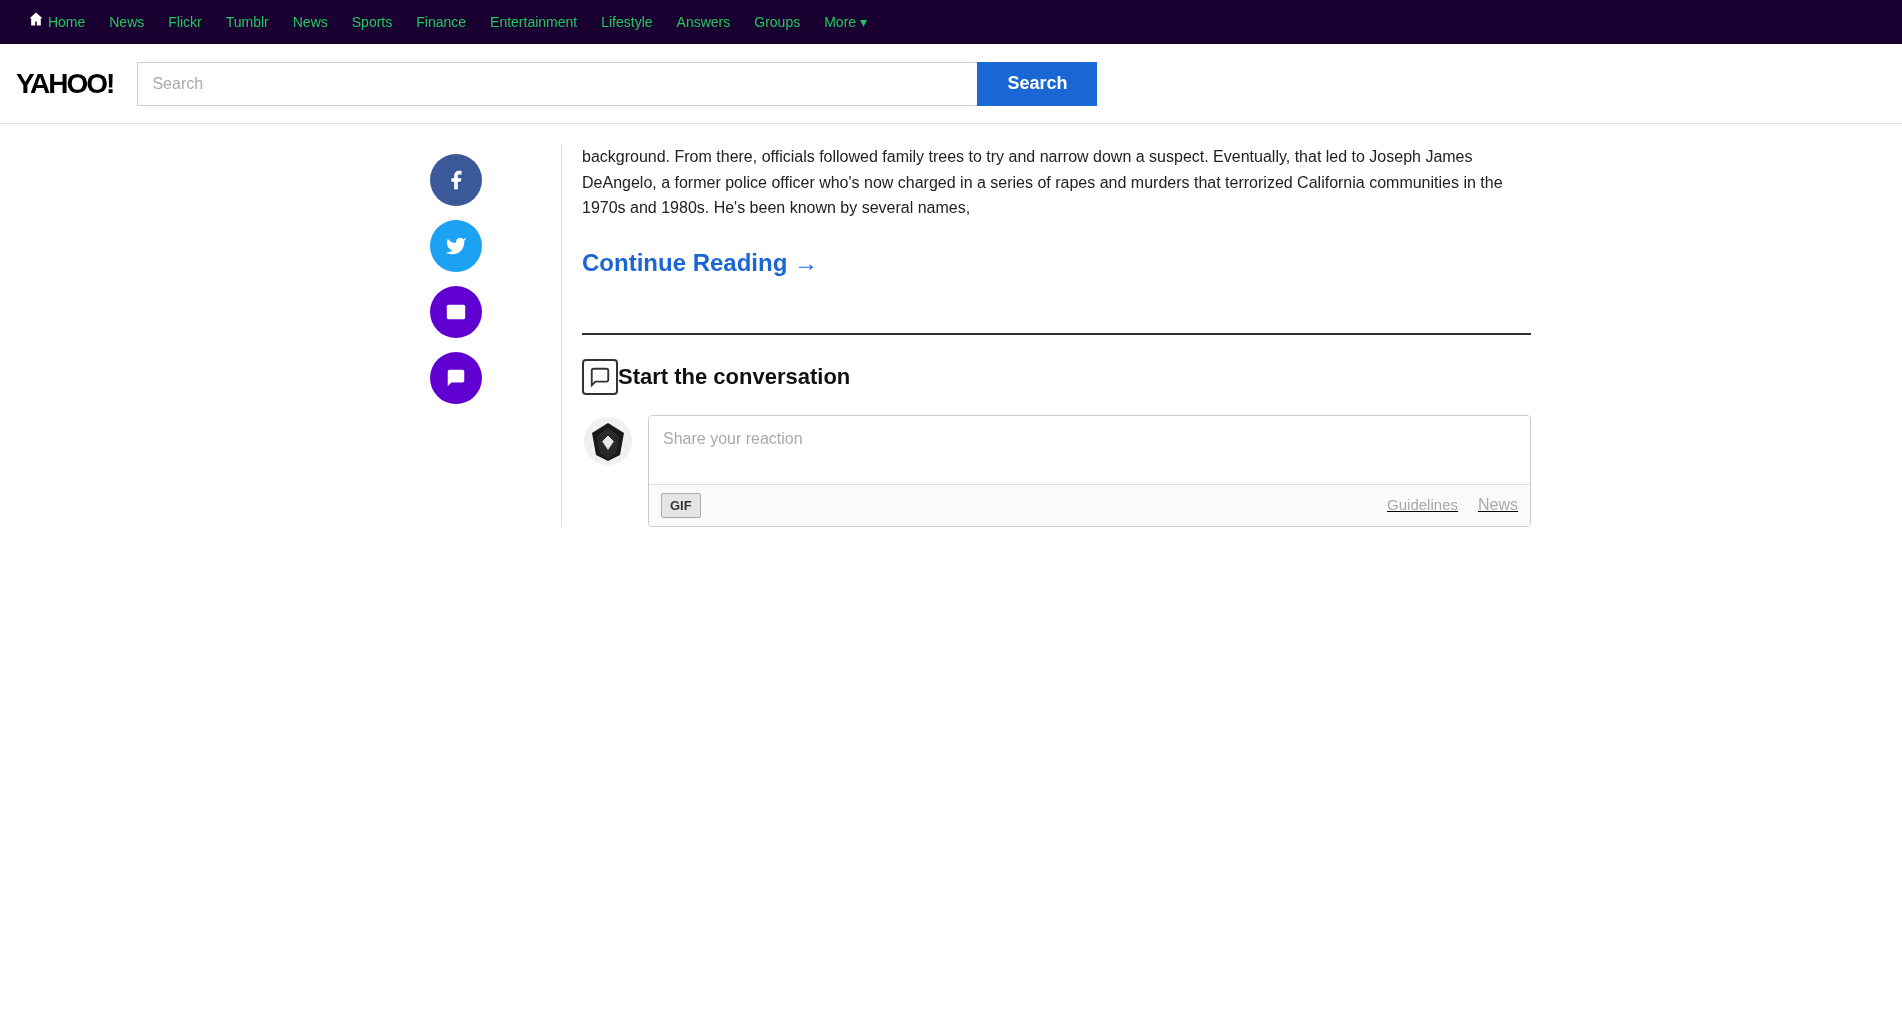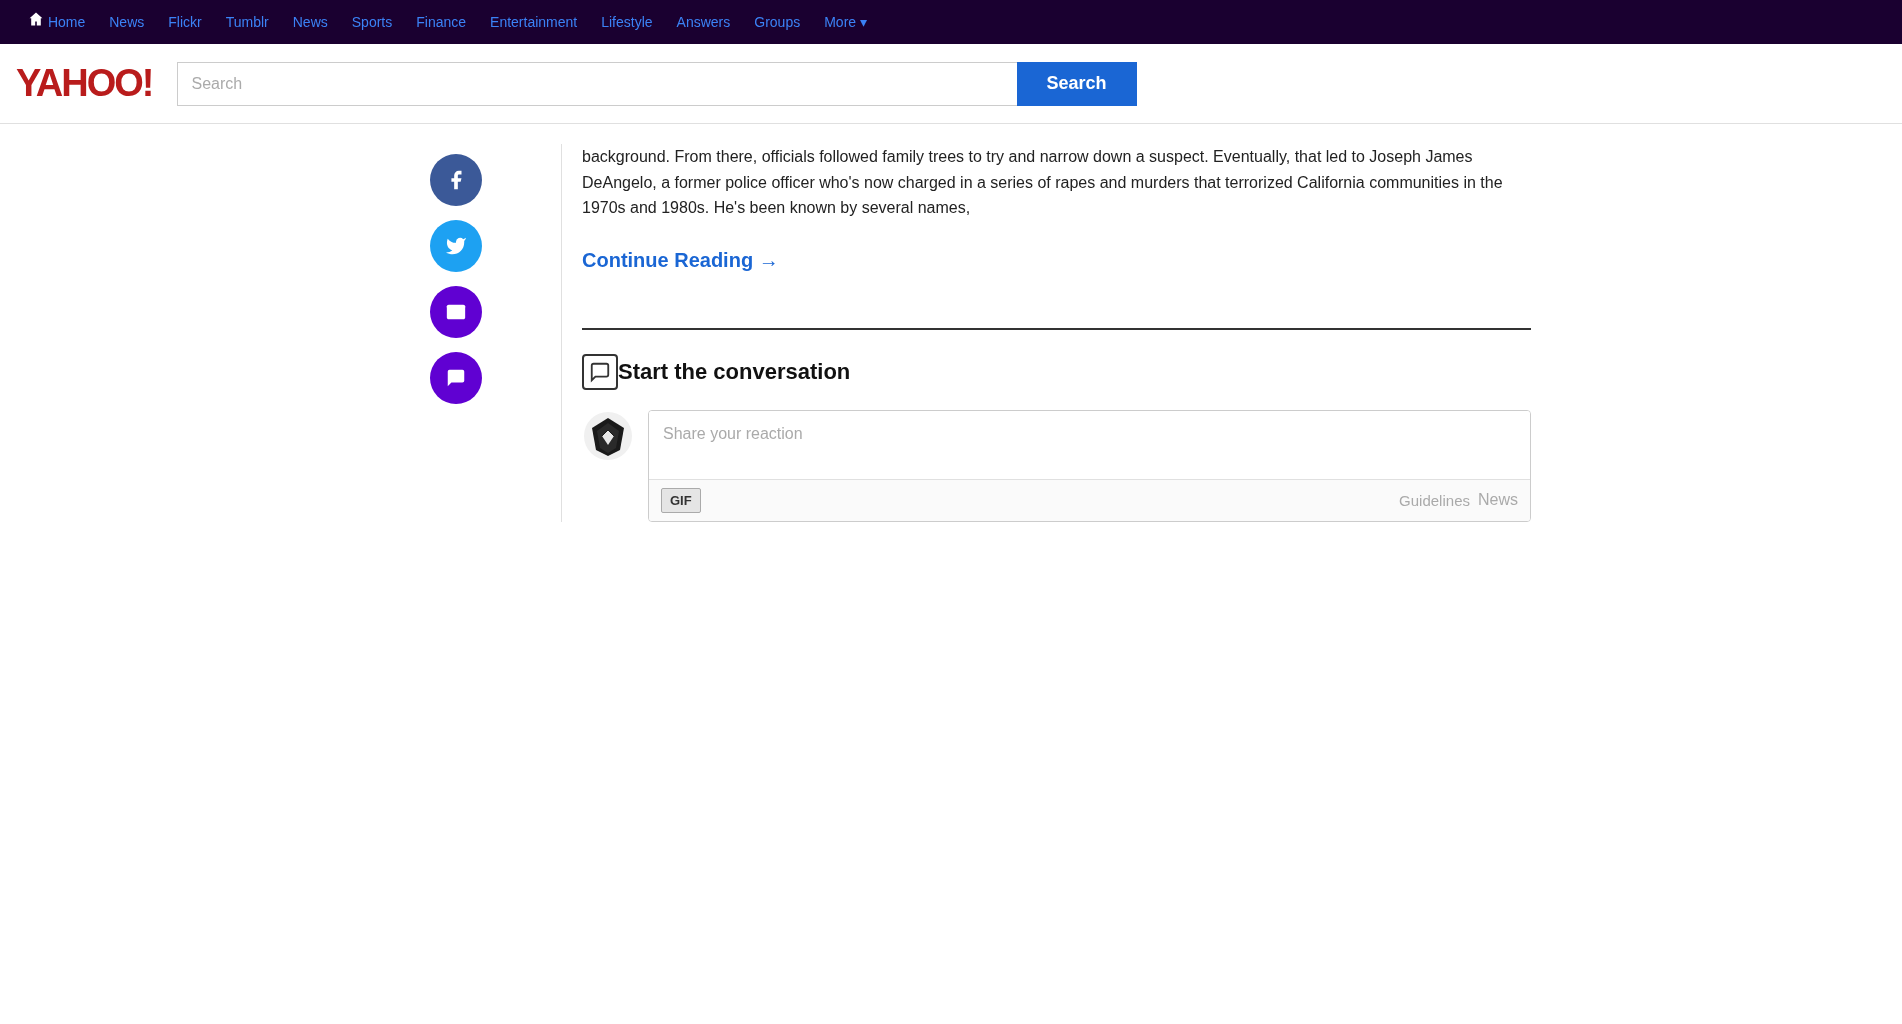--- a/index.html
+++ b/index.html
@@ -7,21 +7,21 @@
 
     
     .top-nav {
       background: #1a0030;
       display: flex;
       align-items: center;
       padding: 0 16px;
       height: 44px;
     }
     .top-nav a {
-      color: #3b82f6;
+      color: #22c55e;
       text-decoration: none;
       font-size: 14px;
       padding: 0 12px;
       line-height: 44px;
       display: inline-block;
     }
     .home-icon-link {
       display: flex;
       align-items: center;
       gap: 6px;
@@ -30,22 +30,22 @@
     
     .header {
       display: flex;
       align-items: center;
       padding: 12px 16px;
       border-bottom: 1px solid #e0e0e0;
       background: #fff;
       height: 80px;
     }
     .yahoo-logo {
-      color: #b91c1c;
-      font-size: 38px;
+      color: #000000;
+      font-size: 28px;
       font-weight: 900;
       font-family: 'Arial Black', Arial, sans-serif;
       letter-spacing: -2px;
       margin-right: 24px;
       text-decoration: none;
       flex-shrink: 0;
     }
     .search-bar {
       display: flex;
       flex: 1;
@@ -119,21 +119,21 @@
 
     .article-text {
       font-size: 16px;
       line-height: 1.6;
       color: #222;
       margin-bottom: 28px;
     }
 
     .continue-reading {
       color: #1a66d4;
-      font-size: 20px;
+      font-size: 24px;
       font-weight: 600;
       text-decoration: none;
       display: inline-flex;
       align-items: center;
       gap: 8px;
       margin-bottom: 32px;
     }
 
     .divider {
       border: none;
@@ -219,22 +219,23 @@
       background: #e5e5e5;
       padding: 4px 8px;
       font-size: 13px;
       font-weight: bold;
       color: #333;
       cursor: pointer;
       border-radius: 2px;
     }
     .comment-actions {
       display: flex;
-      align-items: flex-end;
-      gap: 8px;
+      align-items: flex-start;
+      gap: 20px;
+      text-decoration: underline;
     }
     .guidelines-link {
       color: #aaa;
       font-size: 15px;
       text-decoration: none;
       cursor: pointer;
     }
     .post-button {
       color: #aaa;
       font-size: 16px;

